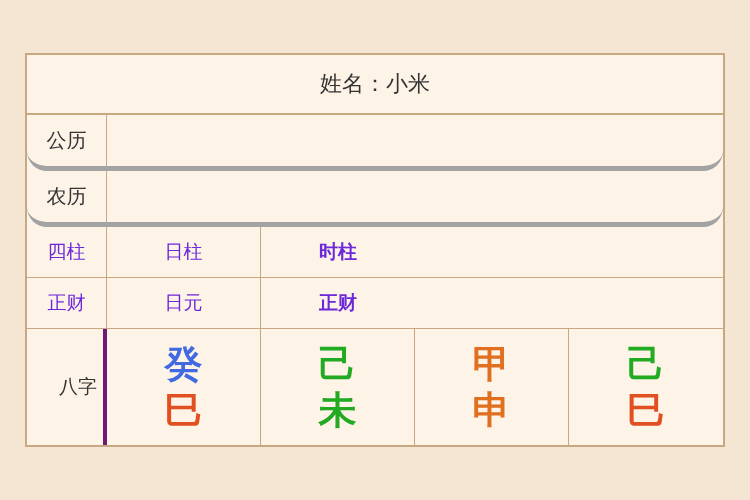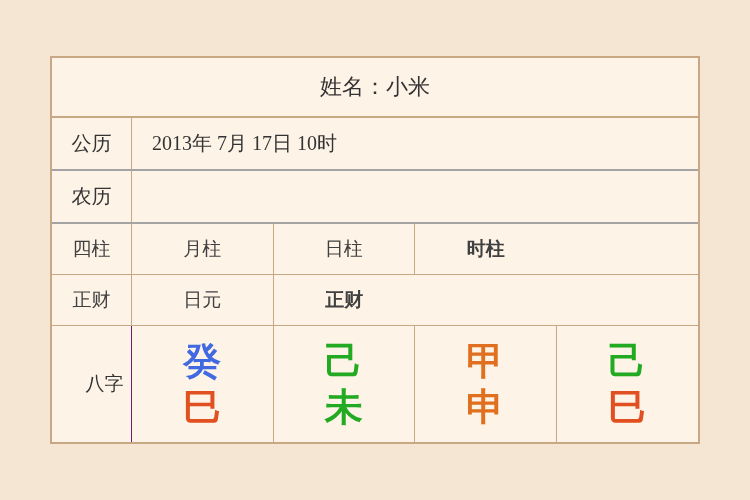--- a/index.html
+++ b/index.html
@@ -6,36 +6,37 @@
     body {
       width: 750px;
       height: 500px;
       background: #f5e6d3;
       font-family: "SimSun", "STSong", serif;
       display: flex;
       align-items: center;
       justify-content: center;
     }
     .container {
-      width: 650px;
+      width: 700px;
       background: #fdf3e7;
       border: 2px solid #c8a882;
     }
     .header-row {
       display: flex;
       justify-content: space-around;
       align-items: center;
       padding: 14px 20px;
       font-size: 22px;
       color: #333;
       border-bottom: 2px solid #c8a882;
     }
     .info-row {
       display: flex;
-      border-bottom: 2px solid #a3a3a3;
+      border-bottom: 5px solid #a3a3a3;
+      border-radius: 20px;
     }
     .info-row .label-cell {
       width: 80px;
       min-width: 80px;
       display: flex;
       align-items: center;
       justify-content: center;
       font-size: 20px;
       color: #333;
       border-right: 1px solid #c8a882;
@@ -53,21 +54,21 @@
       display: grid;
       grid-template-columns: 80px 1fr 1fr 1fr 1fr;
       border-bottom: 1px solid #c8a882;
     }
     .grid-cell {
       display: flex;
       align-items: center;
       justify-content: center;
       padding: 12px 6px;
       font-size: 19px;
-      color: #404040;
+      color: #6d28d9;
       border-right: 1px solid #c8a882;
       text-align: center;
     }
     .grid-cell:last-child {
       border-right: none;
       font-weight: bold;
     }
     .bazi-row {
       display: grid;
       grid-template-columns: 80px 1fr 1fr 1fr 1fr;
@@ -89,45 +90,43 @@
       font-size: 38px;
       font-weight: bold;
       line-height: 1;
     }
     .label-bazi {
       display: flex;
       align-items: center;
       justify-content: center;
       font-size: 19px;
       color: #333;
-      border-right: 1px solid #701a75;
+      border-right: 4px solid #701a75;
       margin-left: 26px;
     }
   </style>
 </head>
 <body>
 
 <div class="container">
 
   <div class="header-row">
     <span>姓名：小米</span>
   </div>
 
   <div class="info-row">
     <div class="label-cell">公历</div>
-    <div class="value-cell">2013年 7月 17日 10时</div>
   </div>
 
   <div class="info-row">
     <div class="label-cell">农历</div>
   </div>
 
   <div class="grid-row">
     <div class="grid-cell">四柱</div>
-    <div class="grid-cell">月柱</div>
     <div class="grid-cell">日柱</div>
     <div class="grid-cell">时柱</div>
   </div>
 
   <div class="grid-row">
     <div class="grid-cell">正财</div>
     <div class="grid-cell">日元</div>
     <div class="grid-cell">正财</div>
   </div>
 

